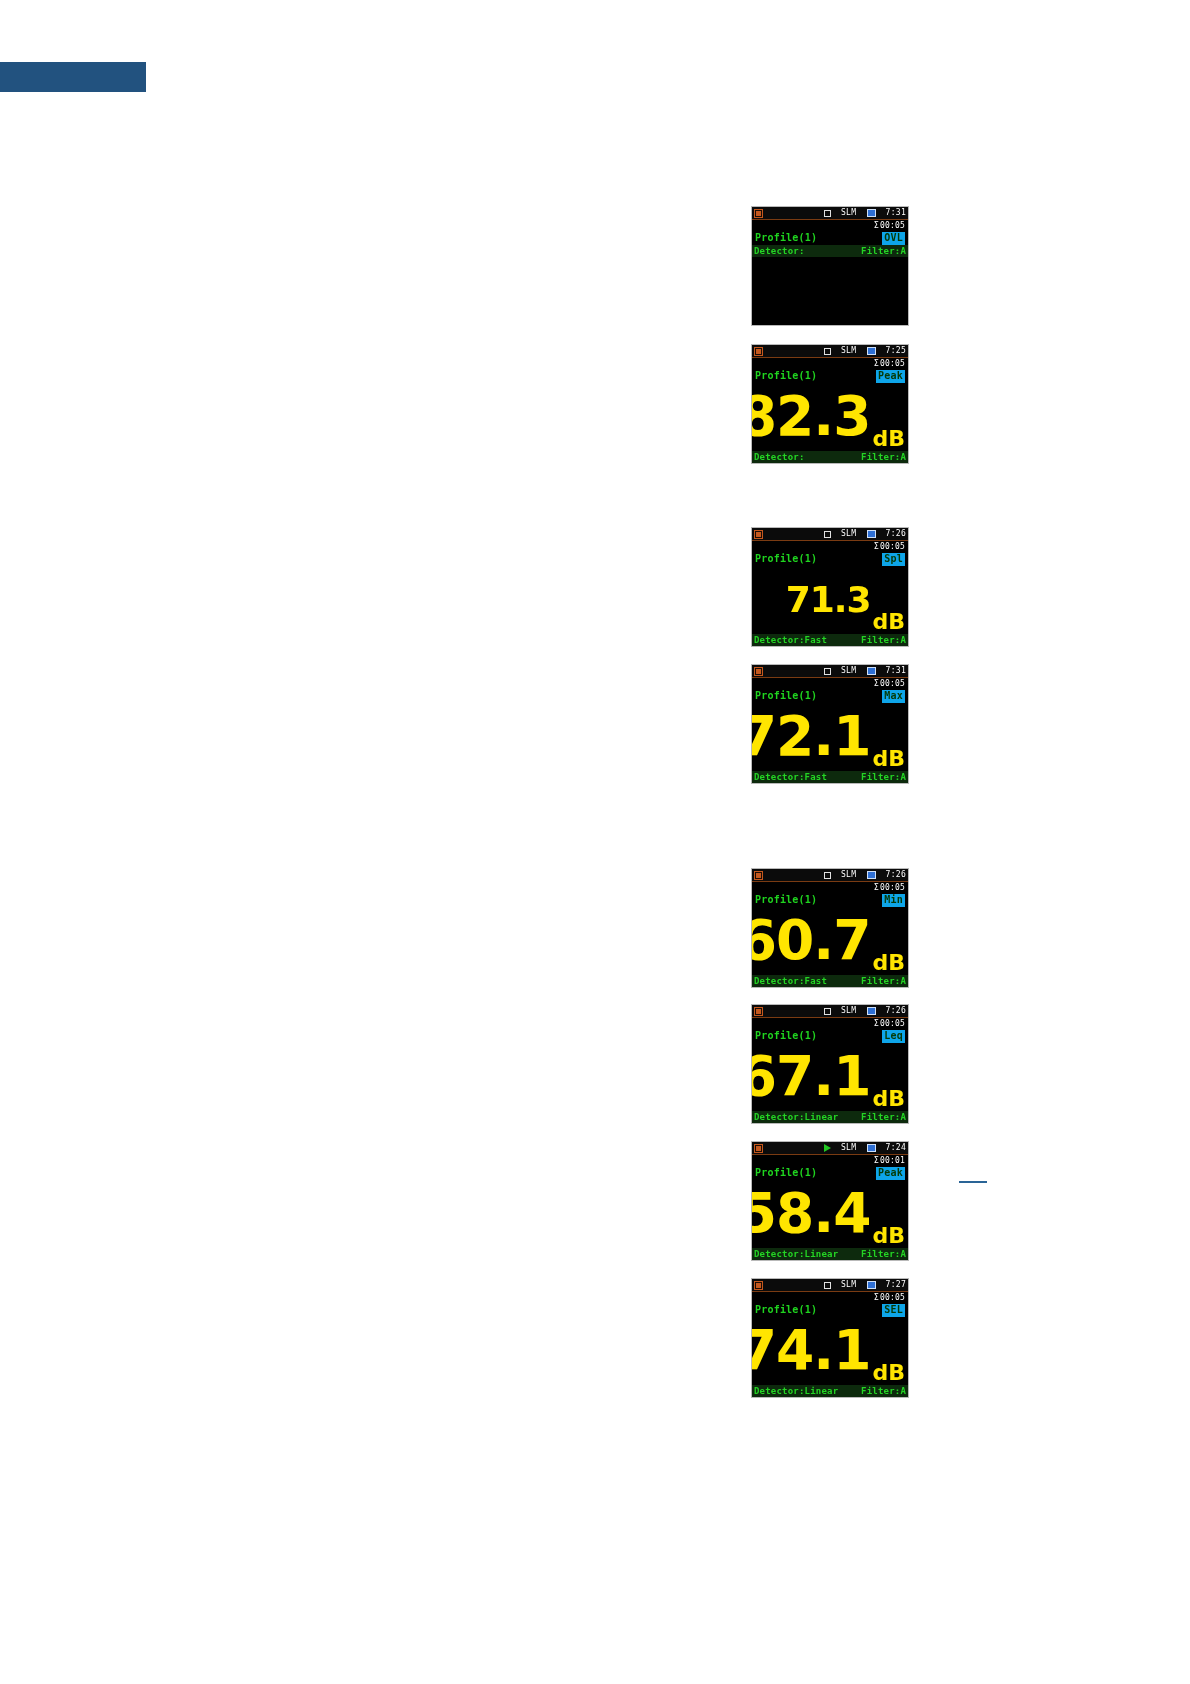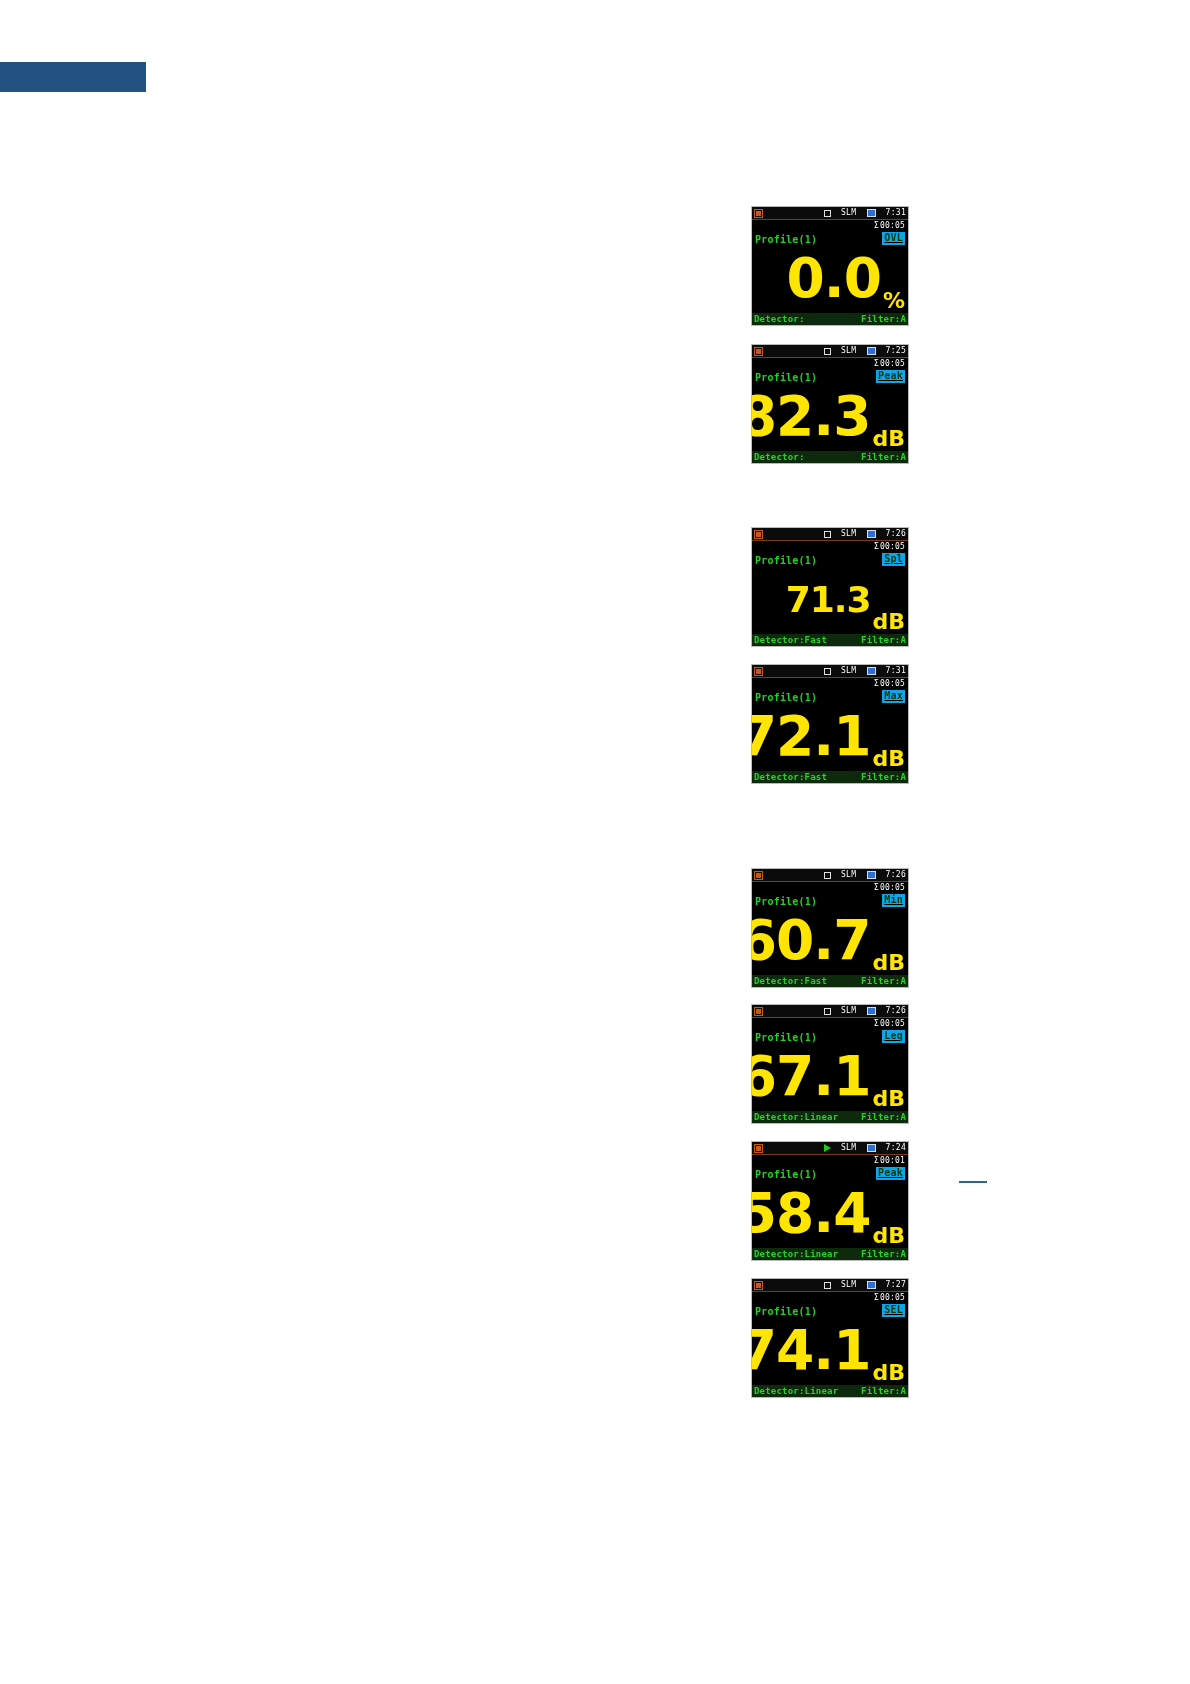--- a/index.html
+++ b/index.html
@@ -108,24 +108,23 @@
     letter-spacing:0.2px;
     line-height:1;
   }
   .sigma{margin-right:1px;font-family:"DejaVu Sans", sans-serif;}
 
   
   .paramrow{
     flex:0 0 auto;
     height:14px;
     display:flex;
-    align-items:flex-end;
+    align-items:center;
     padding:0 3px;
     box-sizing:border-box;
-    text-decoration:underline;
   }
   .profile{
     color:#1fd41f;
     font-size:10px;
     font-weight:bold;
     letter-spacing:0.2px;
     line-height:1;
   }
   .param-badge{
     margin-left:auto;
@@ -201,24 +200,20 @@
       </div>
     </div>
     <div class="timerrow">
       <span class="sigma">Σ</span>
       <span>00:05</span>
     </div>
     <div class="paramrow">
       <span class="profile">Profile(1)</span>
       <span class="param-badge">OVL</span>
     </div>
-    <div class="readout">
-      <span class="bigval" style="font-size:55px;">0.0</span>
-      <span class="unit" style="font-size:22px;">%</span>
-    </div>
     <div class="bottombar">
       <span>Detector:</span>
       <span>Filter:A</span>
     </div>
   </div>
 </div>
 
 <div class="lcd" style="left:751px;top:344px;width:158px;height:120px;">
   <div class="lcd-inner">
     <div class="statusbar">

